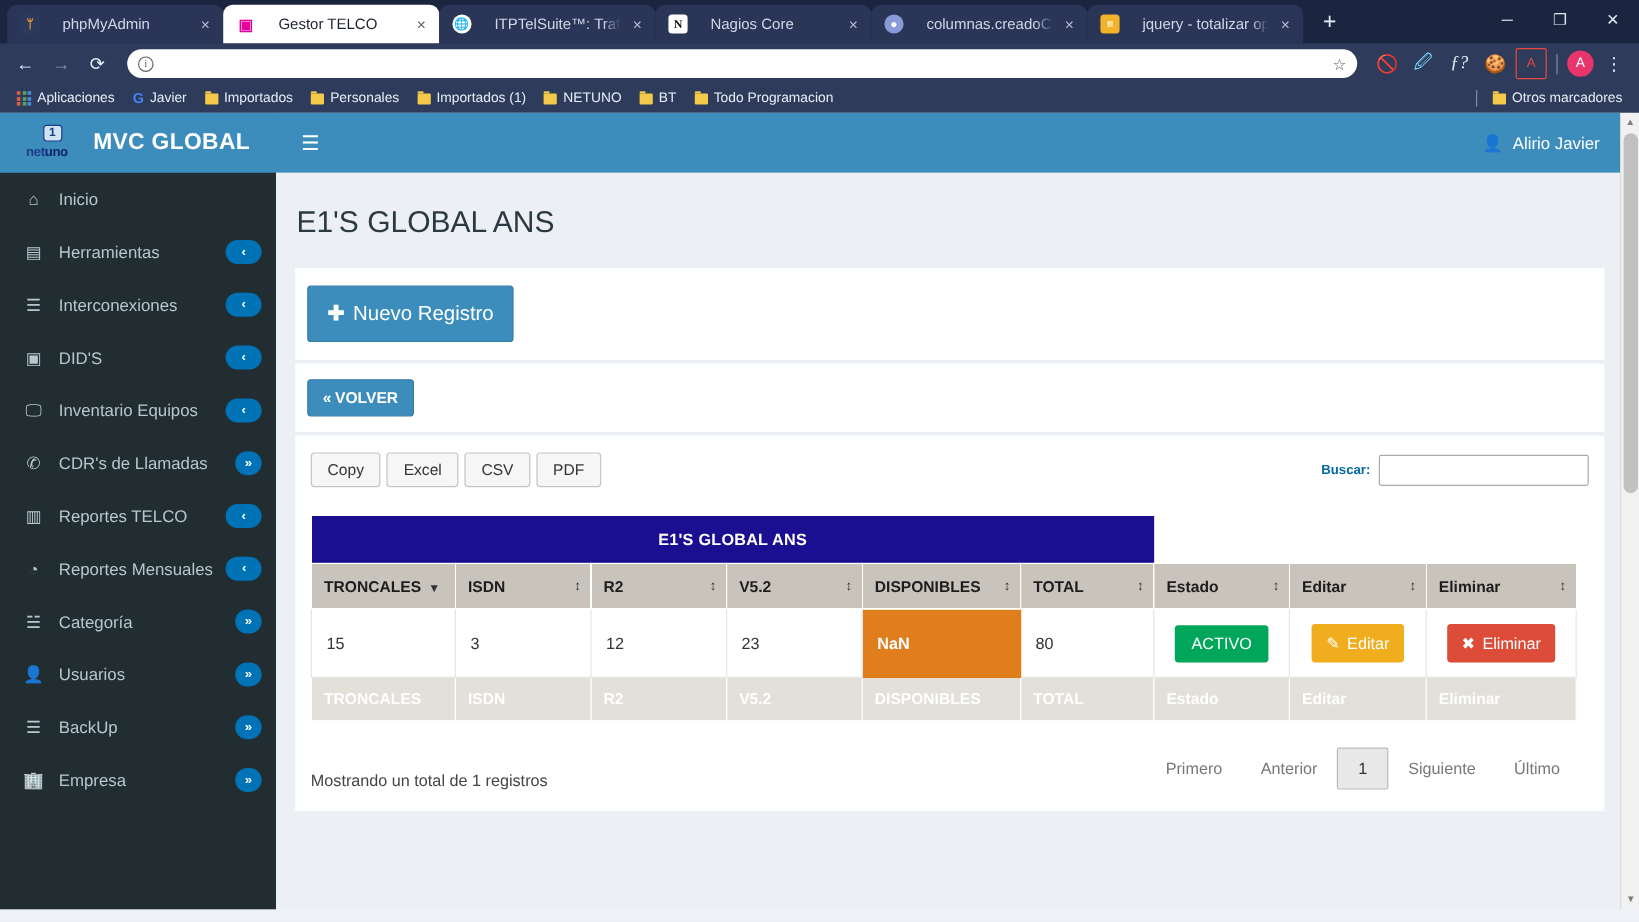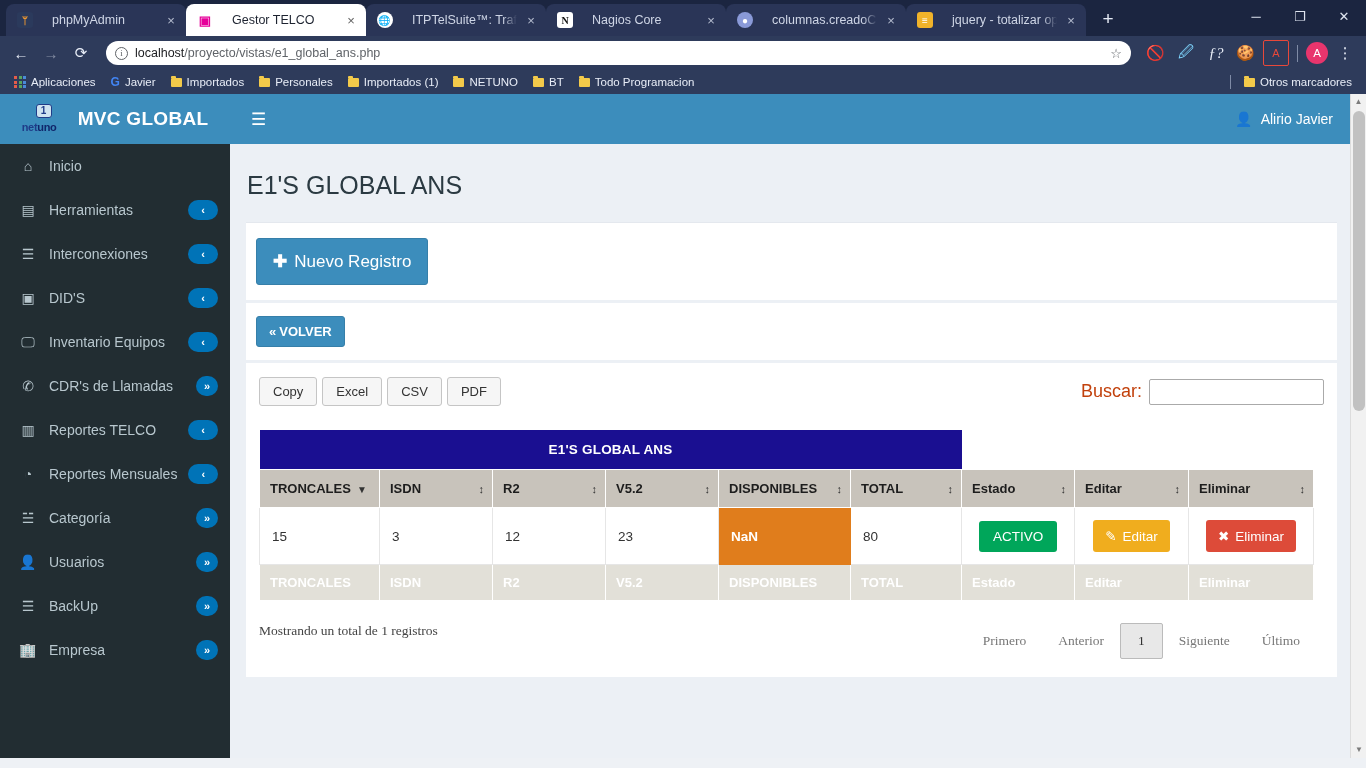--- a/index.html
+++ b/index.html
@@ -190,21 +190,21 @@
     color: #fff; border: 1px solid #367fa9; border-radius: 3px;
     padding: 7px 12px; font-size: 13px; font-weight: bold; cursor: pointer;
   }
 
   #table-toolbar { display: flex; align-items: center; margin-bottom: 24px; }
   .dt-btn {
     background: #f6f6f6; border: 1px solid #c5c5c5; border-radius: 3px;
     padding: 6px 13px; font-size: 13px; color: #333; margin-right: 5px; cursor: pointer;
   }
   #search-wrap { margin-left: auto; display: flex; align-items: center; gap: 7px; }
-  #search-label { font-size: 18px; font-weight: normal; color: #c2410c; }
+  #search-label { font-size: 11px; font-weight: bold; color: #0369a1; }
   #search-input {
     width: 175px; height: 26px; border: 1px solid #aaa; border-radius: 2px;
     padding: 0 6px; font-size: 13px; font-family: "Liberation Sans", sans-serif;
   }
 
   table#datatable {
     width: 1054px; border-collapse: collapse; table-layout: fixed;
     font-size: 13.5px;
   }
   table#datatable .title-row th {
@@ -251,21 +251,21 @@
   #length-row {
     display: flex; align-items: center; gap: 7px; font-size: 13.5px;
     font-weight: bold; color: #333; margin-top: 8px;
   }
   #length-select {
     height: 24px; border: 1px solid #aaa; background: #fff; font-size: 13px;
     padding: 0 2px 0 5px; font-family: "Liberation Sans", sans-serif; color: #333;
     width: 62px;
   }
   #bottom-row {
-    display: flex; align-items: flex-start; margin-top: 22px; padding-right: 8px; font-family: Liberation Serif, serif;
+    display: flex; align-items: flex-end; margin-top: 22px; padding-right: 8px;
   }
   #info-text { font-size: 13.5px; color: #444; }
   #pagination { margin-left: auto; display: flex; align-items: center; gap: 0; }
   .pg {
     padding: 9px 15px; font-size: 13.5px; color: #777; cursor: pointer;
     border: 1px solid transparent;
   }
   .pg.current {
     background: #e8e8e8; border: 1px solid #bbb; border-radius: 2px;
     color: #333; padding: 9px 17px;
@@ -327,21 +327,20 @@
       <div>✕</div>
     </div>
   </div>
 
   <div id="toolbar">
     <div class="tb-icon">←</div>
     <div class="tb-icon" style="opacity:.45;">→</div>
     <div class="tb-icon">⟳</div>
     <div id="omnibox">
       <span class="info-circle">i</span>
-      <span id="url-text"><span class="host">localhost</span><span class="path">/proyecto/vistas/e1_global_ans.php</span></span>
       <span class="star">☆</span>
     </div>
     <div class="tb-icon" style="color:#e05a5a;">🚫</div>
     <div class="tb-icon" style="color:#7fd6ff;">🖉</div>
     <div class="tb-icon" style="font-family:'Liberation Serif',serif;font-style:italic;">ƒ?</div>
     <div class="tb-icon">🍪</div>
     <div class="tb-icon" style="color:#e8483a;border:1px solid #e8483a;border-radius:2px;font-size:11px;">A</div>
     <div class="sep"></div>
     <div id="avatar-btn">A</div>
     <div class="tb-icon">⋮</div>

